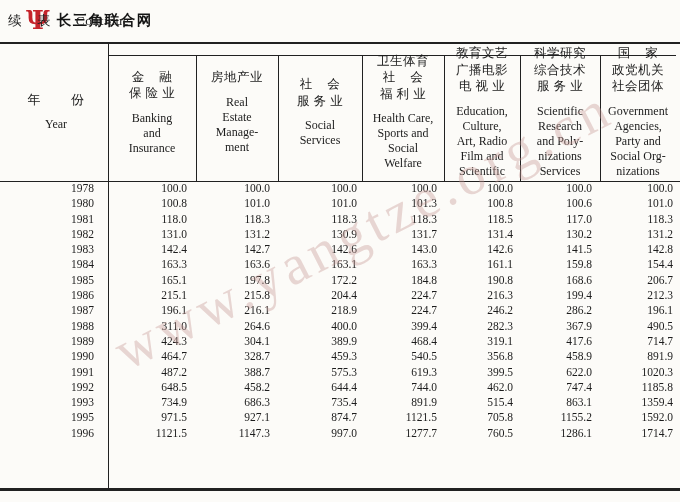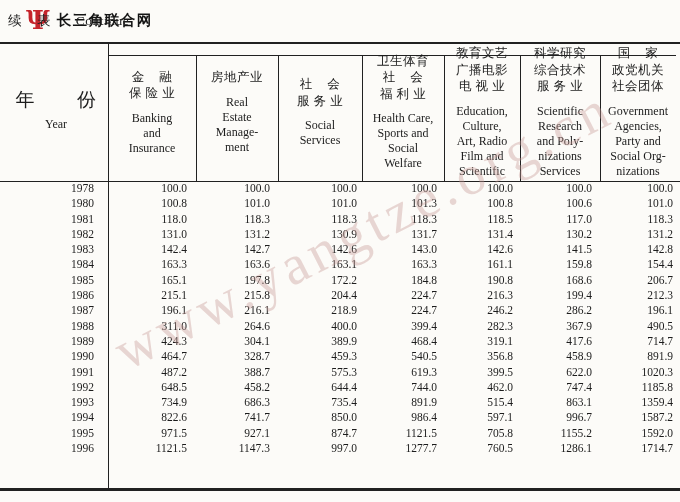--- a/index.html
+++ b/index.html
@@ -25,21 +25,21 @@
   .rule{position:absolute;background:#212121}
 
   
   table{position:absolute;left:4px;top:43px;width:672px;
     border-collapse:collapse;table-layout:fixed}
   th,td{padding:0;font-weight:normal}
   thead tr{height:138px}
   th{text-align:center;vertical-align:middle}
   th .zh{font-size:12.5px;line-height:16.5px;white-space:pre;letter-spacing:.5px}
   th .en{font-size:12px;line-height:15px;margin-top:9px}
-  th.year-col .zh{font-size:19px}
+  th.year-col .zh{font-size:13px}
   th.year-col .en{}
   tbody td{height:15.3px;line-height:15.3px;font-size:11.5px;text-align:right;
     white-space:nowrap}
   tbody td:nth-child(1){padding-right:14px}
   tbody td:nth-child(2){padding-right:9px}
   tbody td:nth-child(3){padding-right:8px}
   tbody td:nth-child(4){padding-right:5px}
   tbody td:nth-child(5){padding-right:7px}
   tbody td:nth-child(6){padding-right:7px}
   tbody td:nth-child(7){padding-right:8px}
@@ -307,30 +307,20 @@
           <td>1993</td>
           <td>734.9</td>
           <td>686.3</td>
           <td>735.4</td>
           <td>891.9</td>
           <td>515.4</td>
           <td>863.1</td>
           <td>1359.4</td>
         </tr>
         <tr>
-          <td>1994</td>
-          <td>822.6</td>
-          <td>741.7</td>
-          <td>850.0</td>
-          <td>986.4</td>
-          <td>597.1</td>
-          <td>996.7</td>
-          <td>1587.2</td>
-        </tr>
-        <tr>
           <td>1995</td>
           <td>971.5</td>
           <td>927.1</td>
           <td>874.7</td>
           <td>1121.5</td>
           <td>705.8</td>
           <td>1155.2</td>
           <td>1592.0</td>
         </tr>
         <tr>

